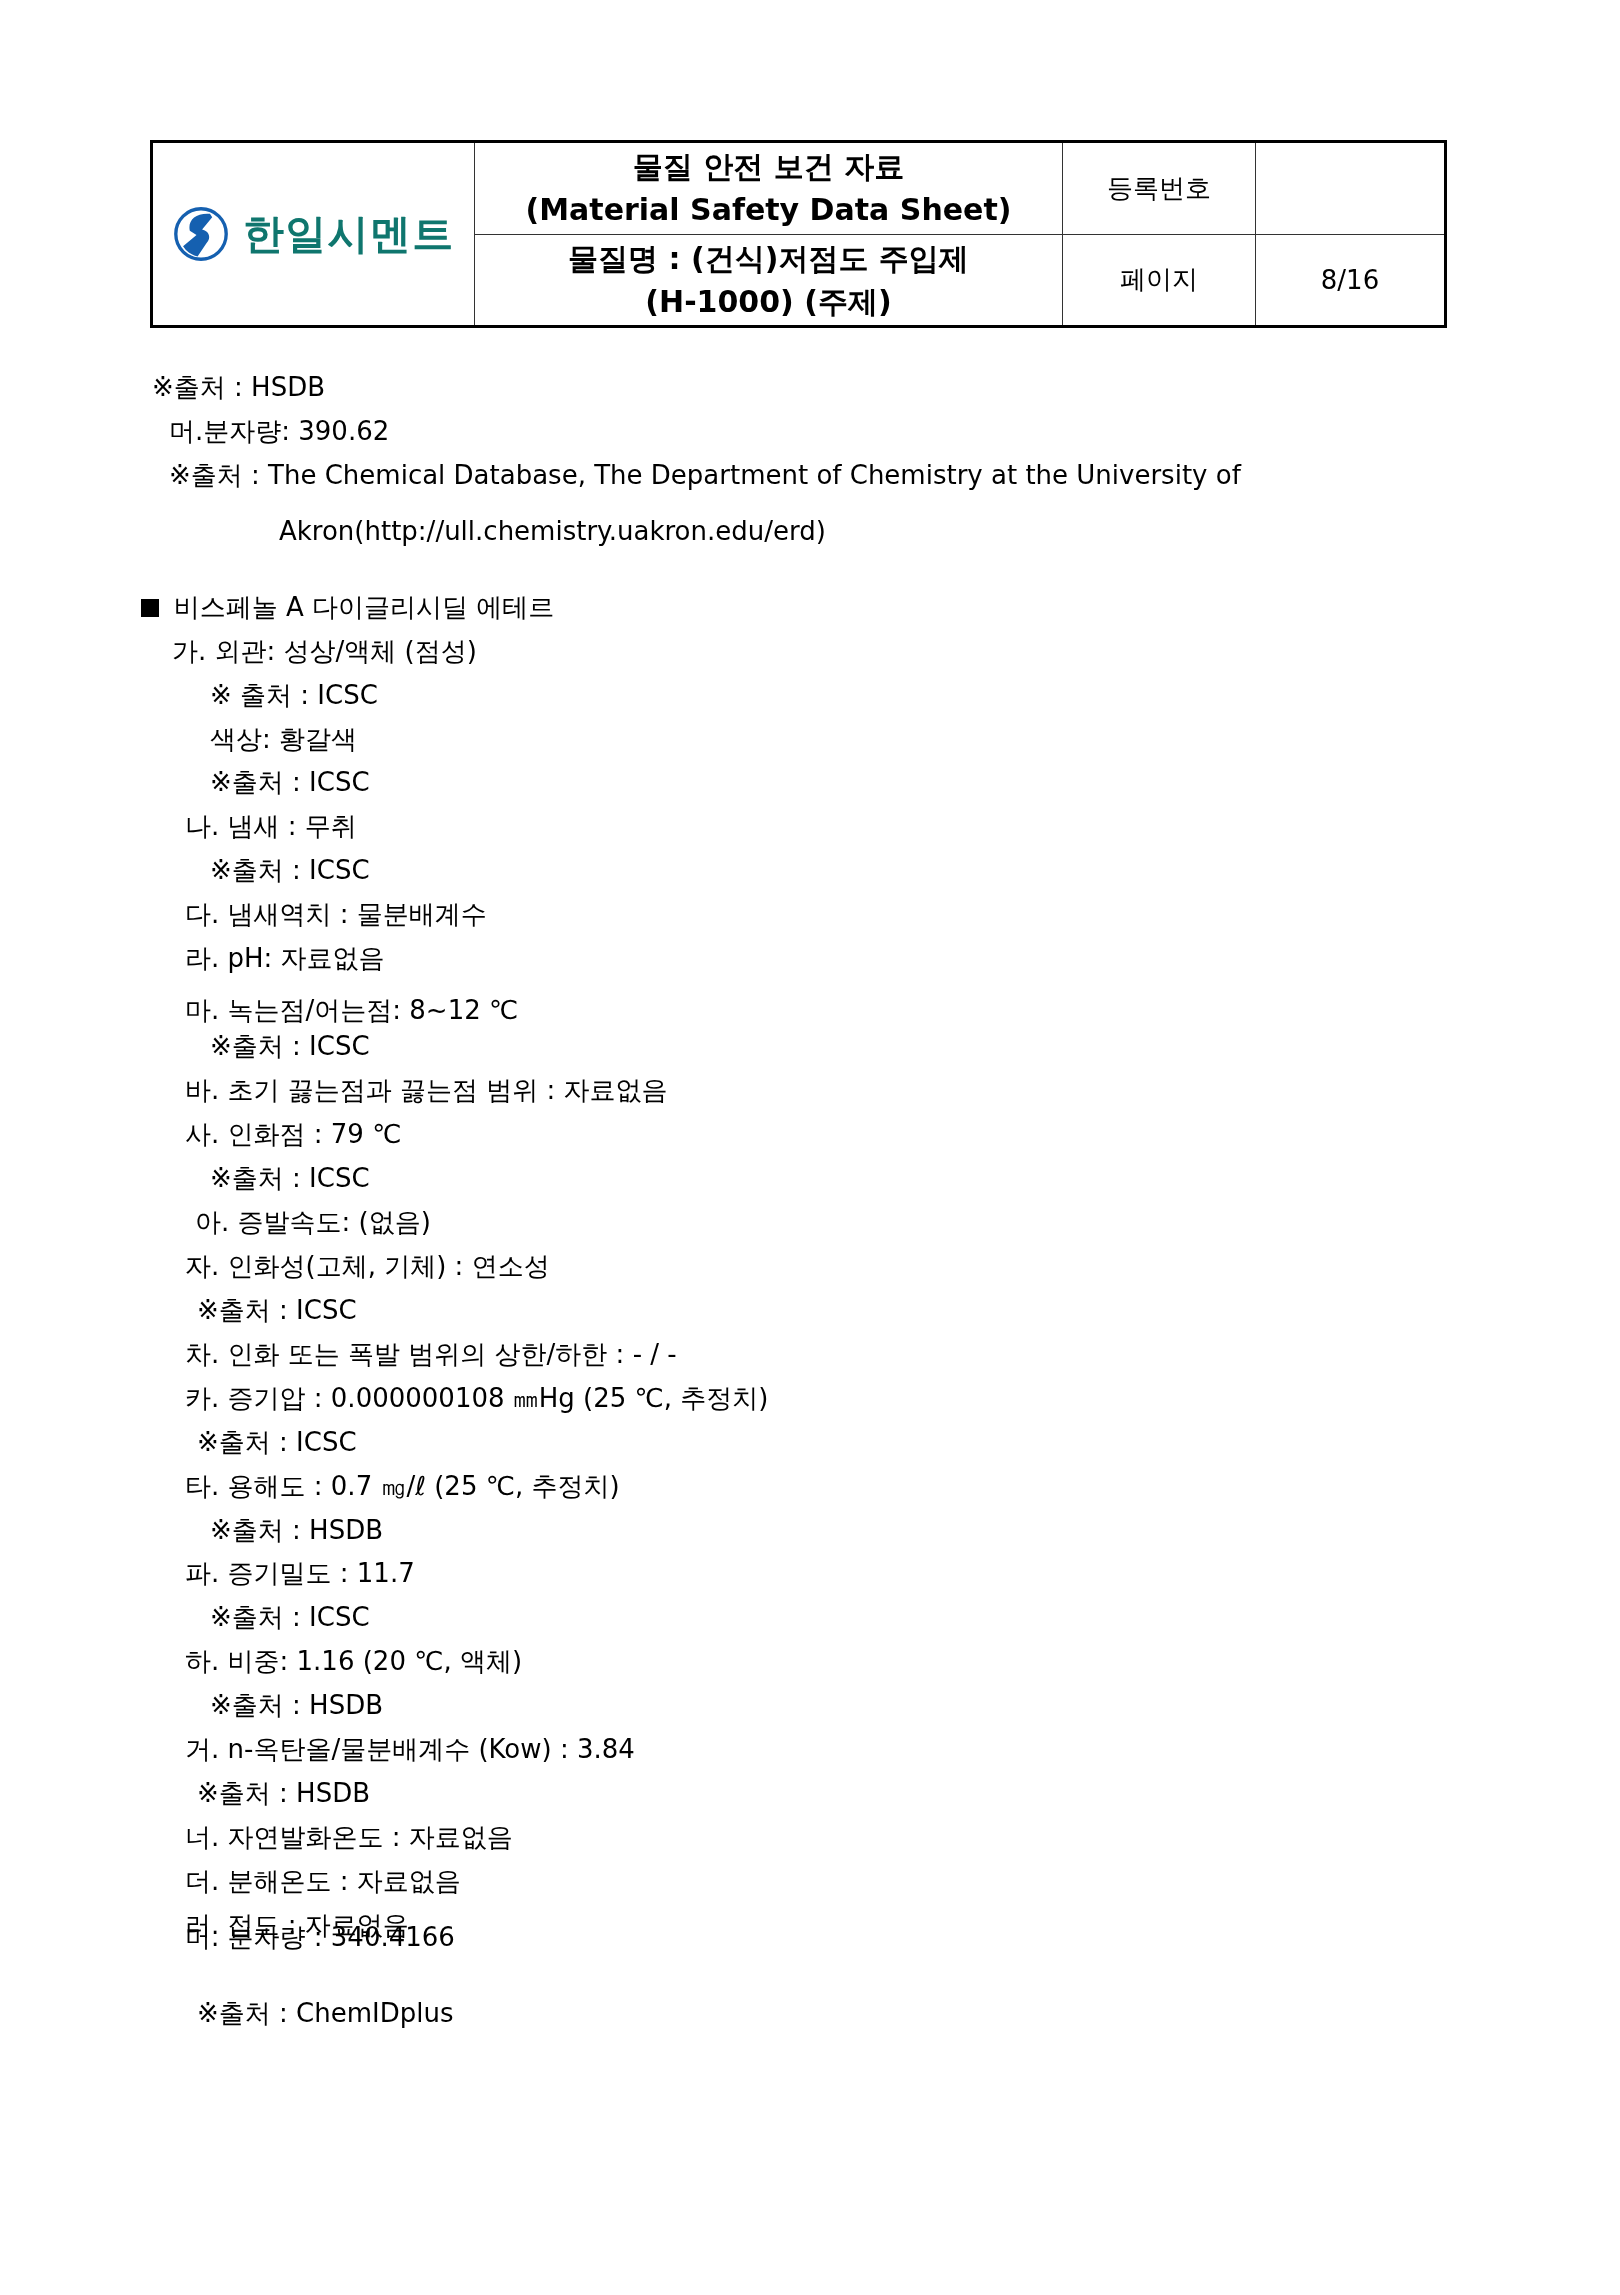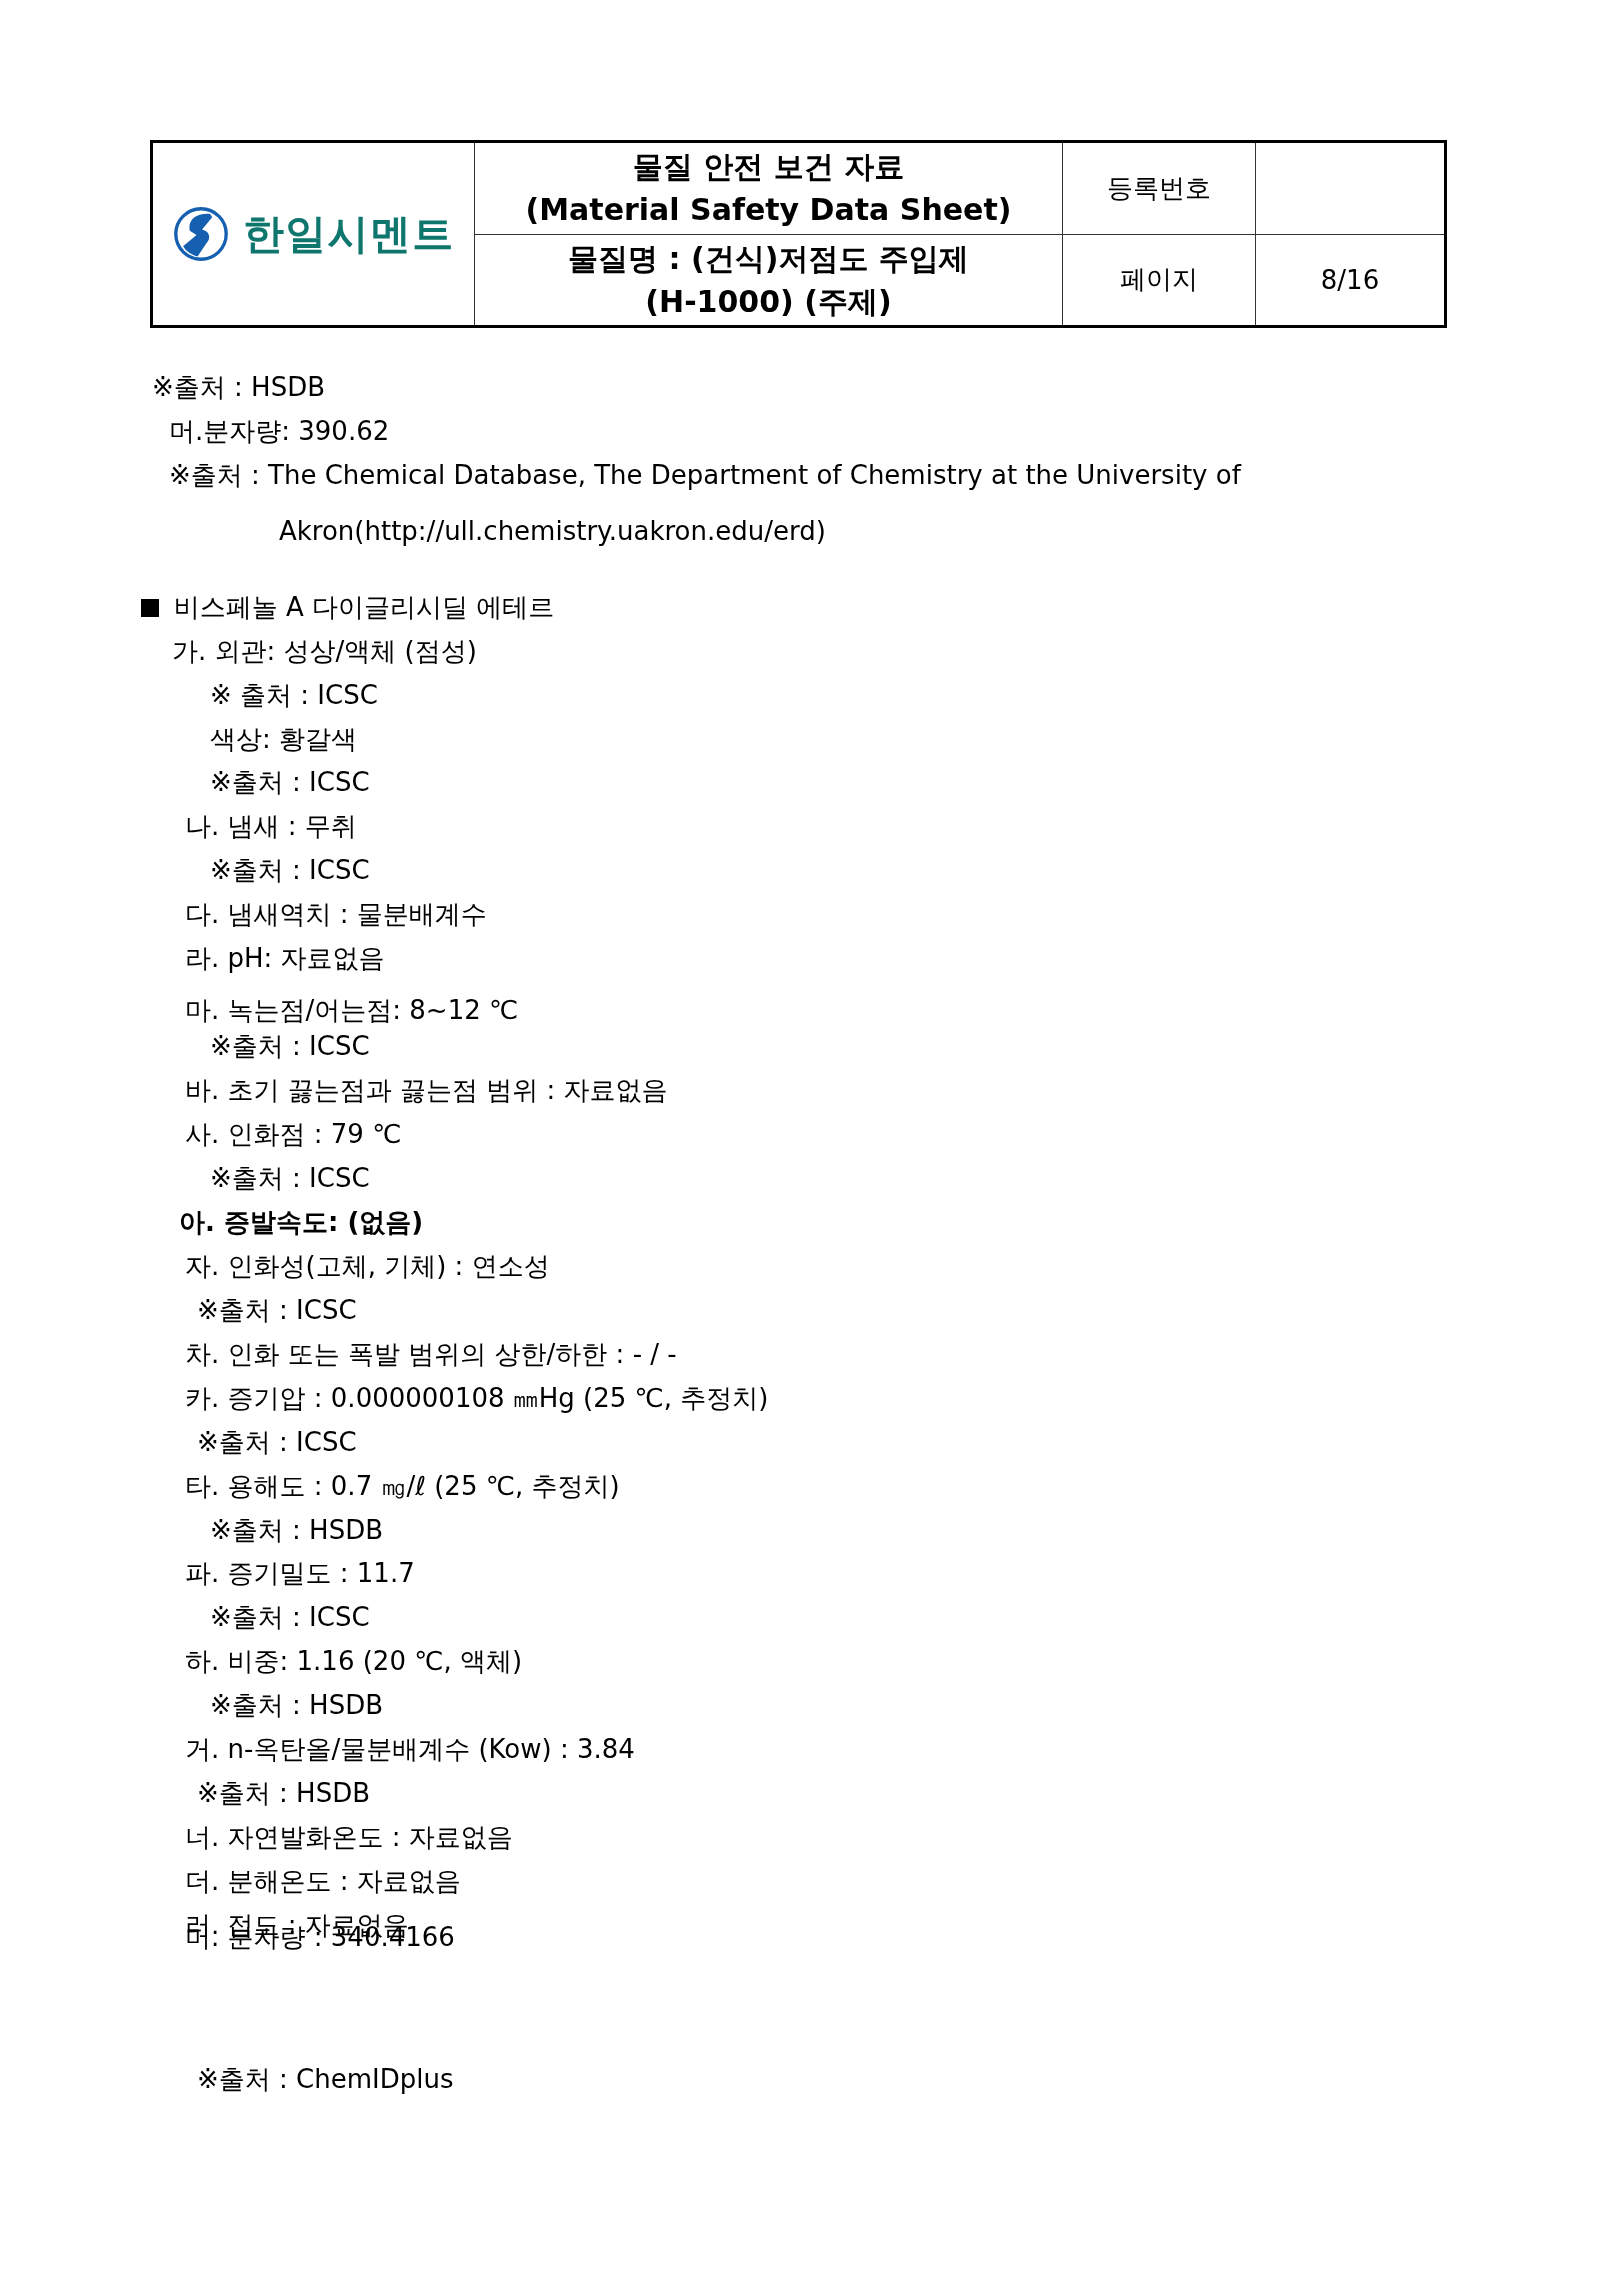--- a/index.html
+++ b/index.html
@@ -64,33 +64,33 @@
     <div class="line" style="left: 210px; top: 395px;">※출처 : ICSC</div>
     <div class="line" style="left: 185px; top: 439px;">나. 냄새 : 무취</div>
     <div class="line" style="left: 210px; top: 483px;">※출처 : ICSC</div>
     <div class="line" style="left: 185px; top: 527px;">다. 냄새역치 : 물분배계수</div>
     <div class="line" style="left: 185px; top: 571px;">라. pH: 자료없음</div>
     <div class="line" style="left: 185px; top: 615px; margin-top: 8px;">마. 녹는점/어는점: 8~12 ℃</div>
     <div class="line" style="left: 210px; top: 659px;">※출처 : ICSC</div>
     <div class="line" style="left: 185px; top: 703px;">바. 초기 끓는점과 끓는점 범위 : 자료없음</div>
     <div class="line" style="left: 185px; top: 747px;">사. 인화점 : 79 ℃</div>
     <div class="line" style="left: 210px; top: 791px;">※출처 : ICSC</div>
-    <div class="line" style="left: 179px; top: 835px; font-weight: bold;">아. 증발속도: (없음)</div>
+    <div class="line" style="left: 195px; top: 835px;">아. 증발속도: (없음)</div>
     <div class="line" style="left: 185px; top: 879px;">자. 인화성(고체, 기체) : 연소성</div>
     <div class="line" style="left: 197px; top: 923px;">※출처 : ICSC</div>
     <div class="line" style="left: 185px; top: 967px;">차. 인화 또는 폭발 범위의 상한/하한 : - / -</div>
     <div class="line" style="left: 185px; top: 1011px;">카. 증기압 : 0.000000108 ㎜Hg (25 ℃, 추정치)</div>
     <div class="line" style="left: 197px; top: 1055px;">※출처 : ICSC</div>
     <div class="line" style="left: 185px; top: 1099px;">타. 용해도 : 0.7 ㎎/ℓ (25 ℃, 추정치)</div>
     <div class="line" style="left: 210px; top: 1143px;">※출처 : HSDB</div>
     <div class="line" style="left: 185px; top: 1186px;">파. 증기밀도 : 11.7</div>
     <div class="line" style="left: 210px; top: 1230px;">※출처 : ICSC</div>
     <div class="line" style="left: 185px; top: 1274px;">하. 비중: 1.16 (20 ℃, 액체)</div>
     <div class="line" style="left: 210px; top: 1318px;">※출처 : HSDB</div>
     <div class="line" style="left: 185px; top: 1362px;">거. n-옥탄올/물분배계수 (Kow) : 3.84</div>
     <div class="line" style="left: 197px; top: 1406px;">※출처 : HSDB</div>
     <div class="line" style="left: 185px; top: 1450px;">너. 자연발화온도 : 자료없음</div>
     <div class="line" style="left: 185px; top: 1494px;">더. 분해온도 : 자료없음</div>
     <div class="line" style="left: 185px; top: 1538px;">러. 점도 : 자료없음</div>
     <div class="line" style="left: 185px; top: 1550px;">머. 분자량 : 340.4166</div>
-    <div class="line" style="left: 197px; top: 1692px; text-align: center;">※출처 : ChemIDplus</div>
+    <div class="line" style="left: 197px; top: 1626px; text-align: center;">※출처 : ChemIDplus</div>
   </div>
 
 
 </body></html>

